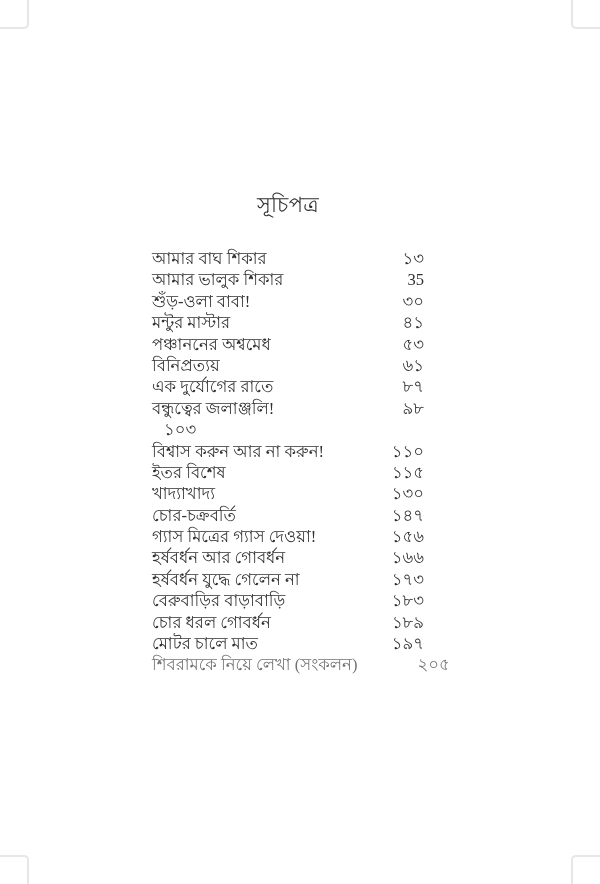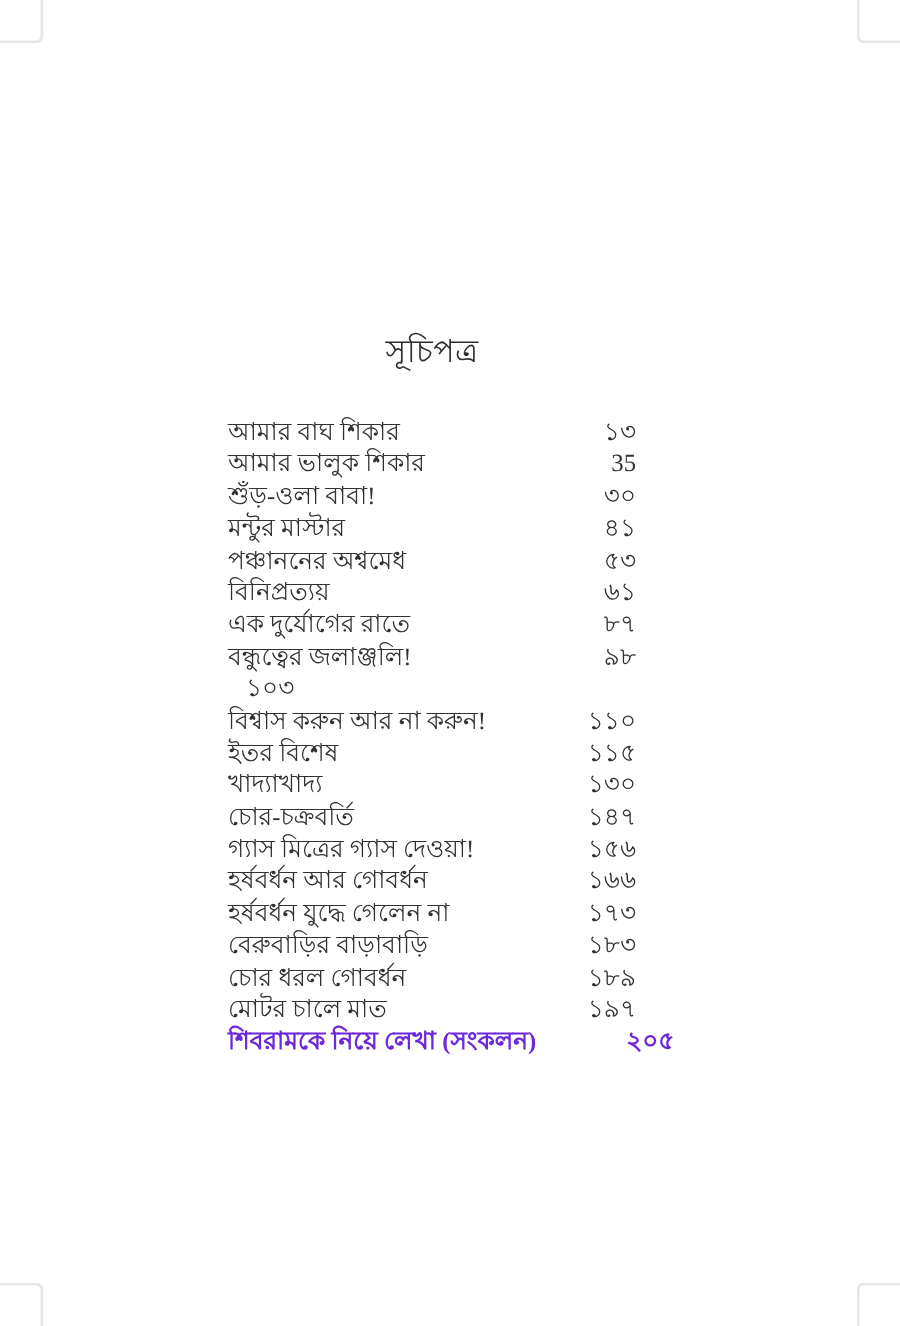--- a/index.html
+++ b/index.html
@@ -33,21 +33,20 @@
     border-top-right-radius: 5px; }
   .corner.br { bottom: 0; right: 0;
     border-left: 2px solid #e7e7e7; border-top: 2px solid #e7e7e7;
     border-top-left-radius: 5px; }
 
   .toc {
     position: absolute;
     left: 152px;
     top: 192px;
     width: 272px;
-    margin-top: 29px;
   }
   .toc-title {
     margin: 0 0 30px 0;
     font-size: 21px;
     font-weight: 400;
     line-height: 26px;
     text-align: center;
     letter-spacing: 0.3px;
     color: #2d2d2d;
   }
@@ -59,22 +58,22 @@
     display: flex;
     justify-content: space-between;
     align-items: baseline;
     height: 21.4px;
     font-size: 16.5px;
     line-height: 21.4px;
     white-space: nowrap;
     gap: 48px;
   }
   .row.bold {
-    font-weight: 700;
-    color: #6d28d9;
+    font-weight: 400;
+    color: #737373;
   }
   .entry-title {
     text-align: left;
   }
   .entry-page {
     text-align: right;
     padding-left: 12px;
   }
 </style>
 </head>

